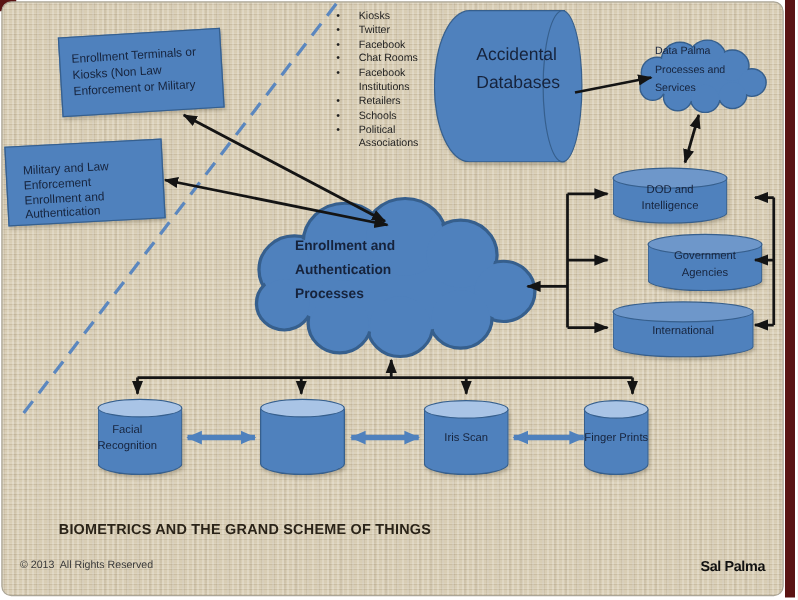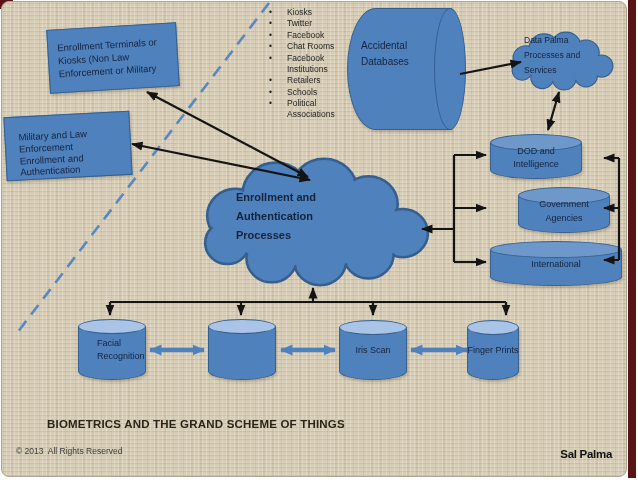--- a/index.html
+++ b/index.html
@@ -43,36 +43,36 @@
   .vcyl{position:absolute;--eh:16px;}
   .vcyl .cyl-top{position:absolute;left:0;right:0;top:0;height:var(--eh);border-radius:50%;
     background:var(--cylinder-top,#a9c4e6);border:1.6px solid var(--shape-border,#365f8d);box-sizing:border-box;z-index:2;}
   .vcyl.dark-top .cyl-top{background:var(--cylinder-top-dark,#6e97ca);}
   .vcyl .cyl-body{position:absolute;left:0;right:0;top:calc(var(--eh) / 2);bottom:0;
     background:var(--shape-fill,#4f81bd);border:1.6px solid var(--shape-border,#365f8d);border-top:none;
     box-sizing:border-box;border-radius:0 0 50% 50% / 0 0 9px 9px;z-index:1;
     box-shadow:1px 2px 3px rgba(60,50,30,0.25);}
   .vcyl .lbl{position:absolute;left:0;right:0;top:var(--eh);bottom:14px;z-index:3;
     display:flex;align-items:center;justify-content:center;text-align:center;font-size:9px;line-height:1.5;}
-  .vcyl.left-lbl .lbl{justify-content:flex-start;text-align:left;padding-left:19px;}
+  .vcyl.left-lbl .lbl{justify-content:flex-start;text-align:center;padding-left:0;}
   #cyl-dod{left:488px;top:132px;width:92px;height:45px;--eh:17px;}
   #cyl-gov{left:516px;top:185px;width:92px;height:46px;--eh:17px;}
-  #cyl-intl{left:488px;top:239px;width:132px;height:45px;--eh:17px;}
+  #cyl-intl{left:488px;top:239px;width:113px;height:45px;--eh:17px;}
   #cyl-facial{left:76px;top:317px;width:68px;height:61px;--eh:15px;}
   #cyl-rapid{left:206px;top:317px;width:68px;height:61px;--eh:15px;}
   #cyl-iris{left:337px;top:318px;width:68px;height:60px;--eh:15px;}
   #cyl-finger{left:465px;top:318px;width:52px;height:60px;--eh:15px;}
   
   .hcyl-body{position:absolute;left:345px;top:6px;width:105px;height:122px;box-sizing:border-box;
     background:var(--shape-fill,#4f81bd);border:1.6px solid var(--shape-border,#365f8d);border-right:none;
     border-radius:30px 0 0 30px / 64px 0 0 64px;box-shadow:1px 2px 3px rgba(60,50,30,0.25);}
   .hcyl-cap{position:absolute;left:432px;top:6px;width:32px;height:122px;box-sizing:border-box;
     border-radius:50%;background:var(--shape-fill,#4f81bd);border:1.6px solid var(--shape-border,#365f8d);}
-  .hcyl-lbl{position:absolute;left:345px;top:6px;width:100px;height:92px;display:flex;align-items:center;
-    justify-content:flex-start;padding-left:14px;box-sizing:border-box;font-size:10px;line-height:1.6;}
+  .hcyl-lbl{position:absolute;left:365px;top:6px;width:100px;height:92px;display:flex;align-items:center;
+    justify-content:flex-start;padding-left:14px;box-sizing:border-box;font-size:14px;line-height:1.6;}
   
   .cloud{position:absolute;}
   .cloud svg{position:absolute;left:0;top:0;width:100%;height:100%;overflow:visible;}
   .cs{fill:var(--shape-fill,#4f81bd);stroke:var(--shape-border,#365f8d);stroke-width:2.6;}
   .cf{fill:var(--shape-fill,#4f81bd);stroke:none;}
   #cloud-enroll{left:183px;top:150px;width:252px;height:140px;}
   #cloud-enroll .lbl{position:absolute;left:51px;top:36px;font-size:11px;font-weight:600;line-height:1.72;}
   #cloud-datamining{left:501px;top:27px;width:114px;height:64px;}
   #cloud-datamining .lbl{position:absolute;left:21px;top:4px;font-size:8.5px;line-height:1.78;}
   

